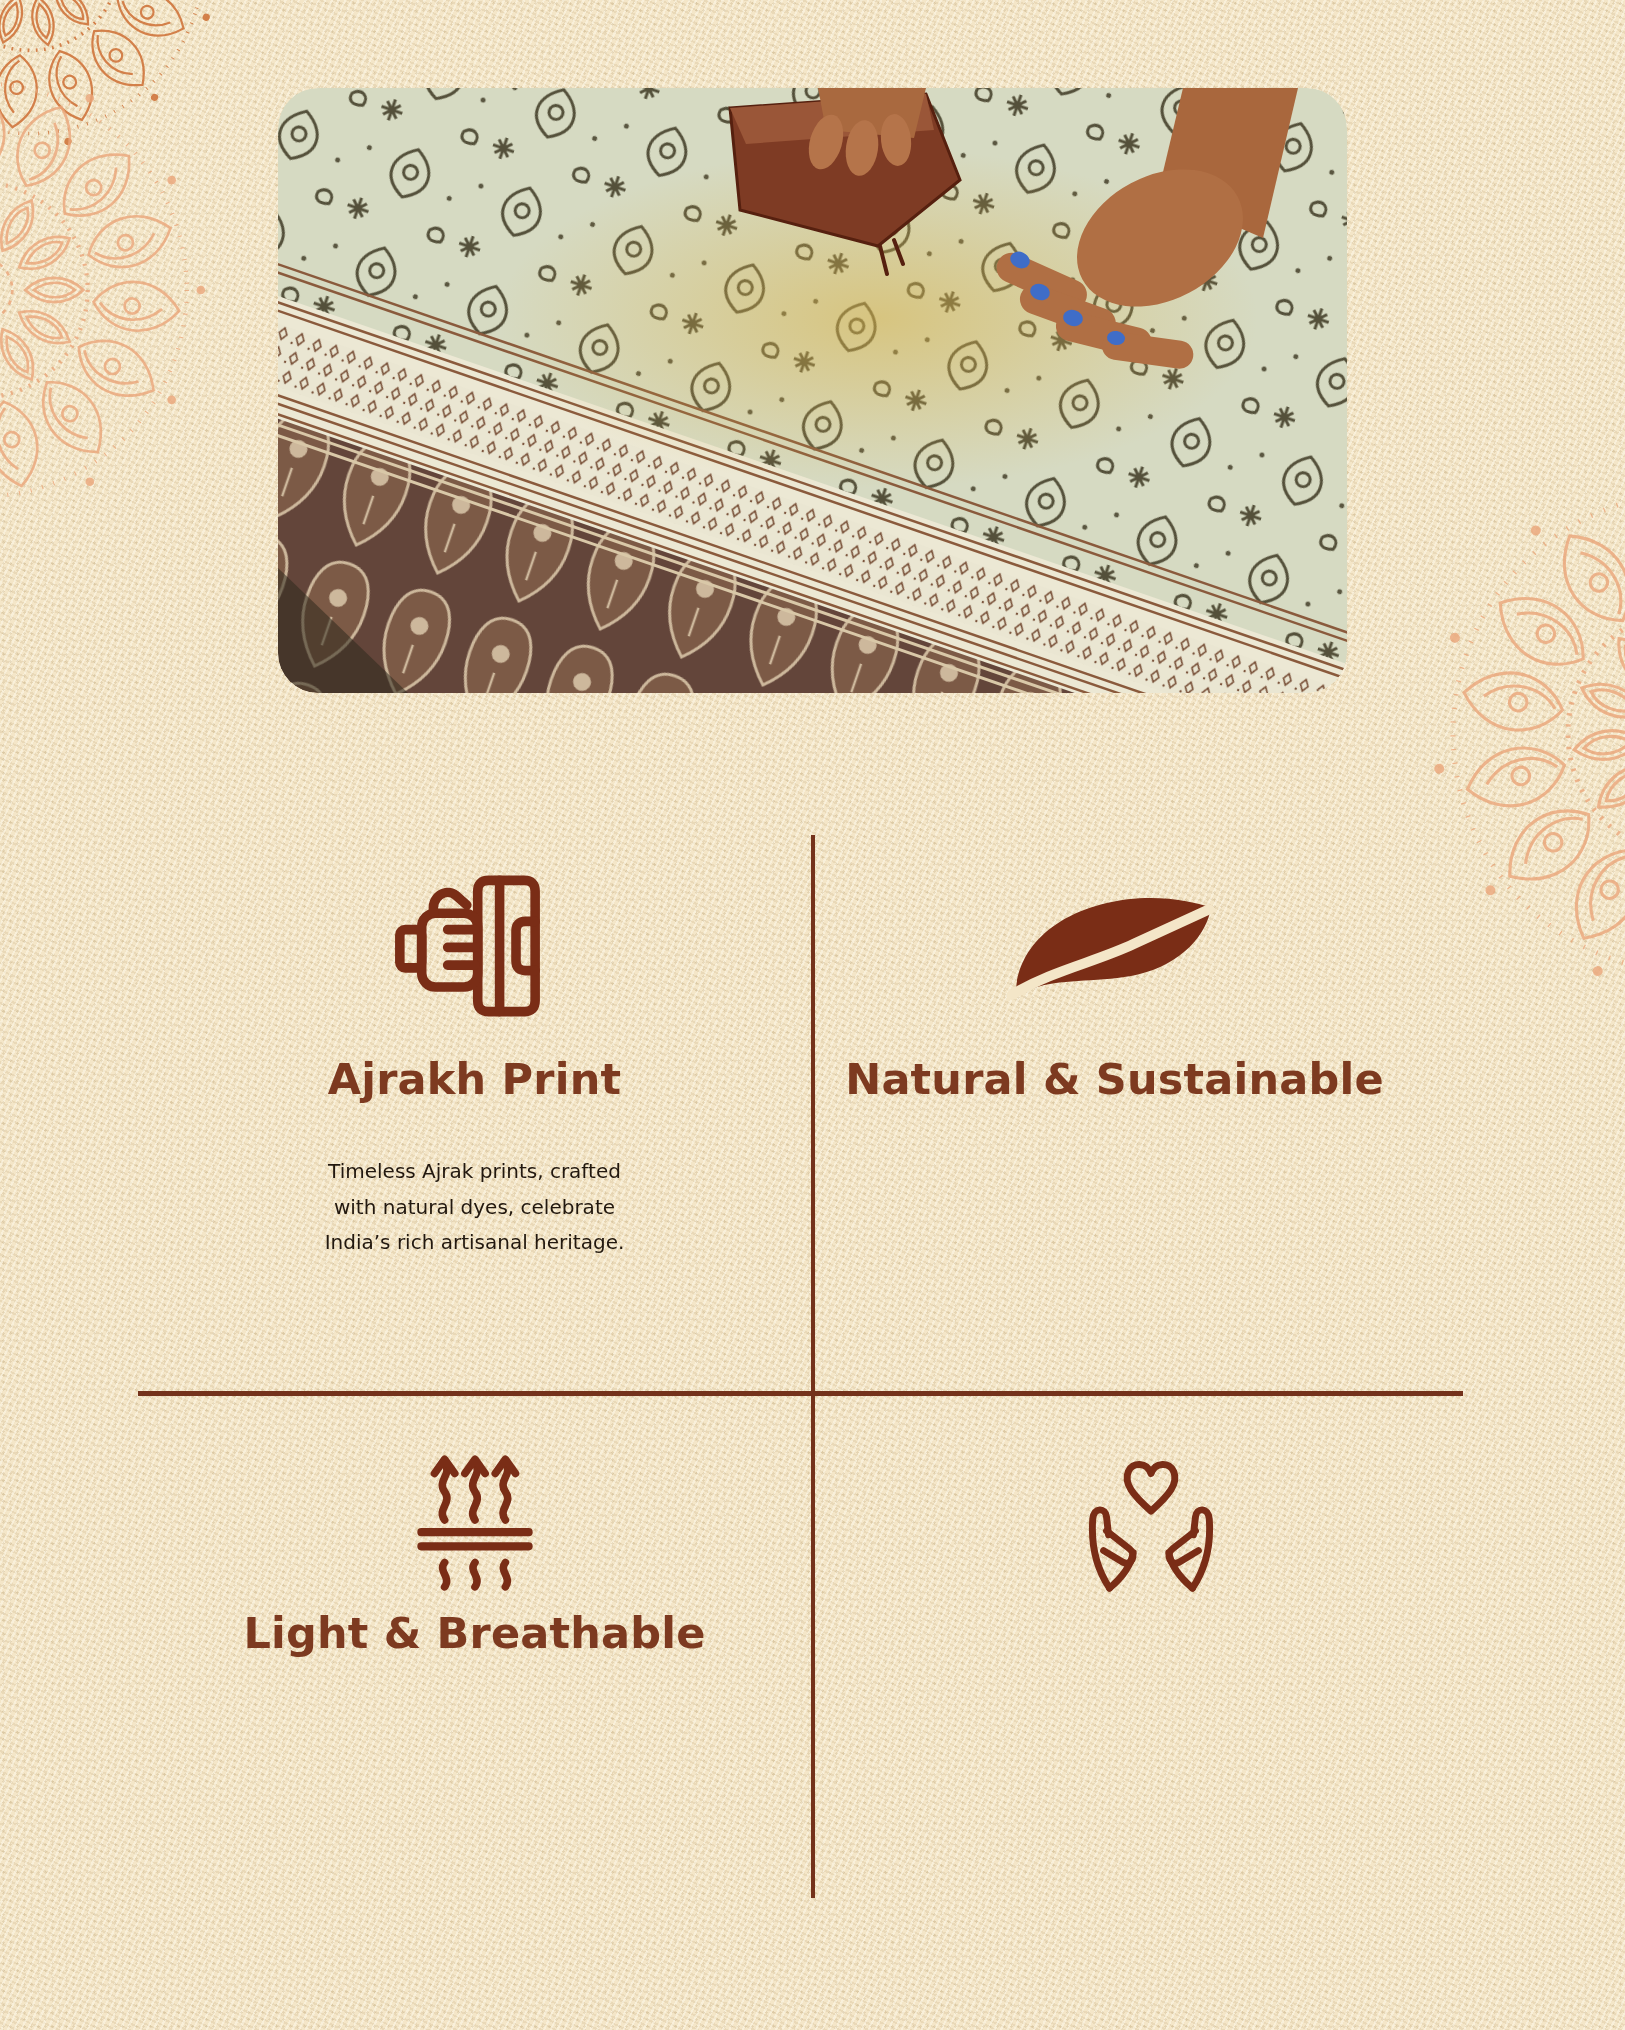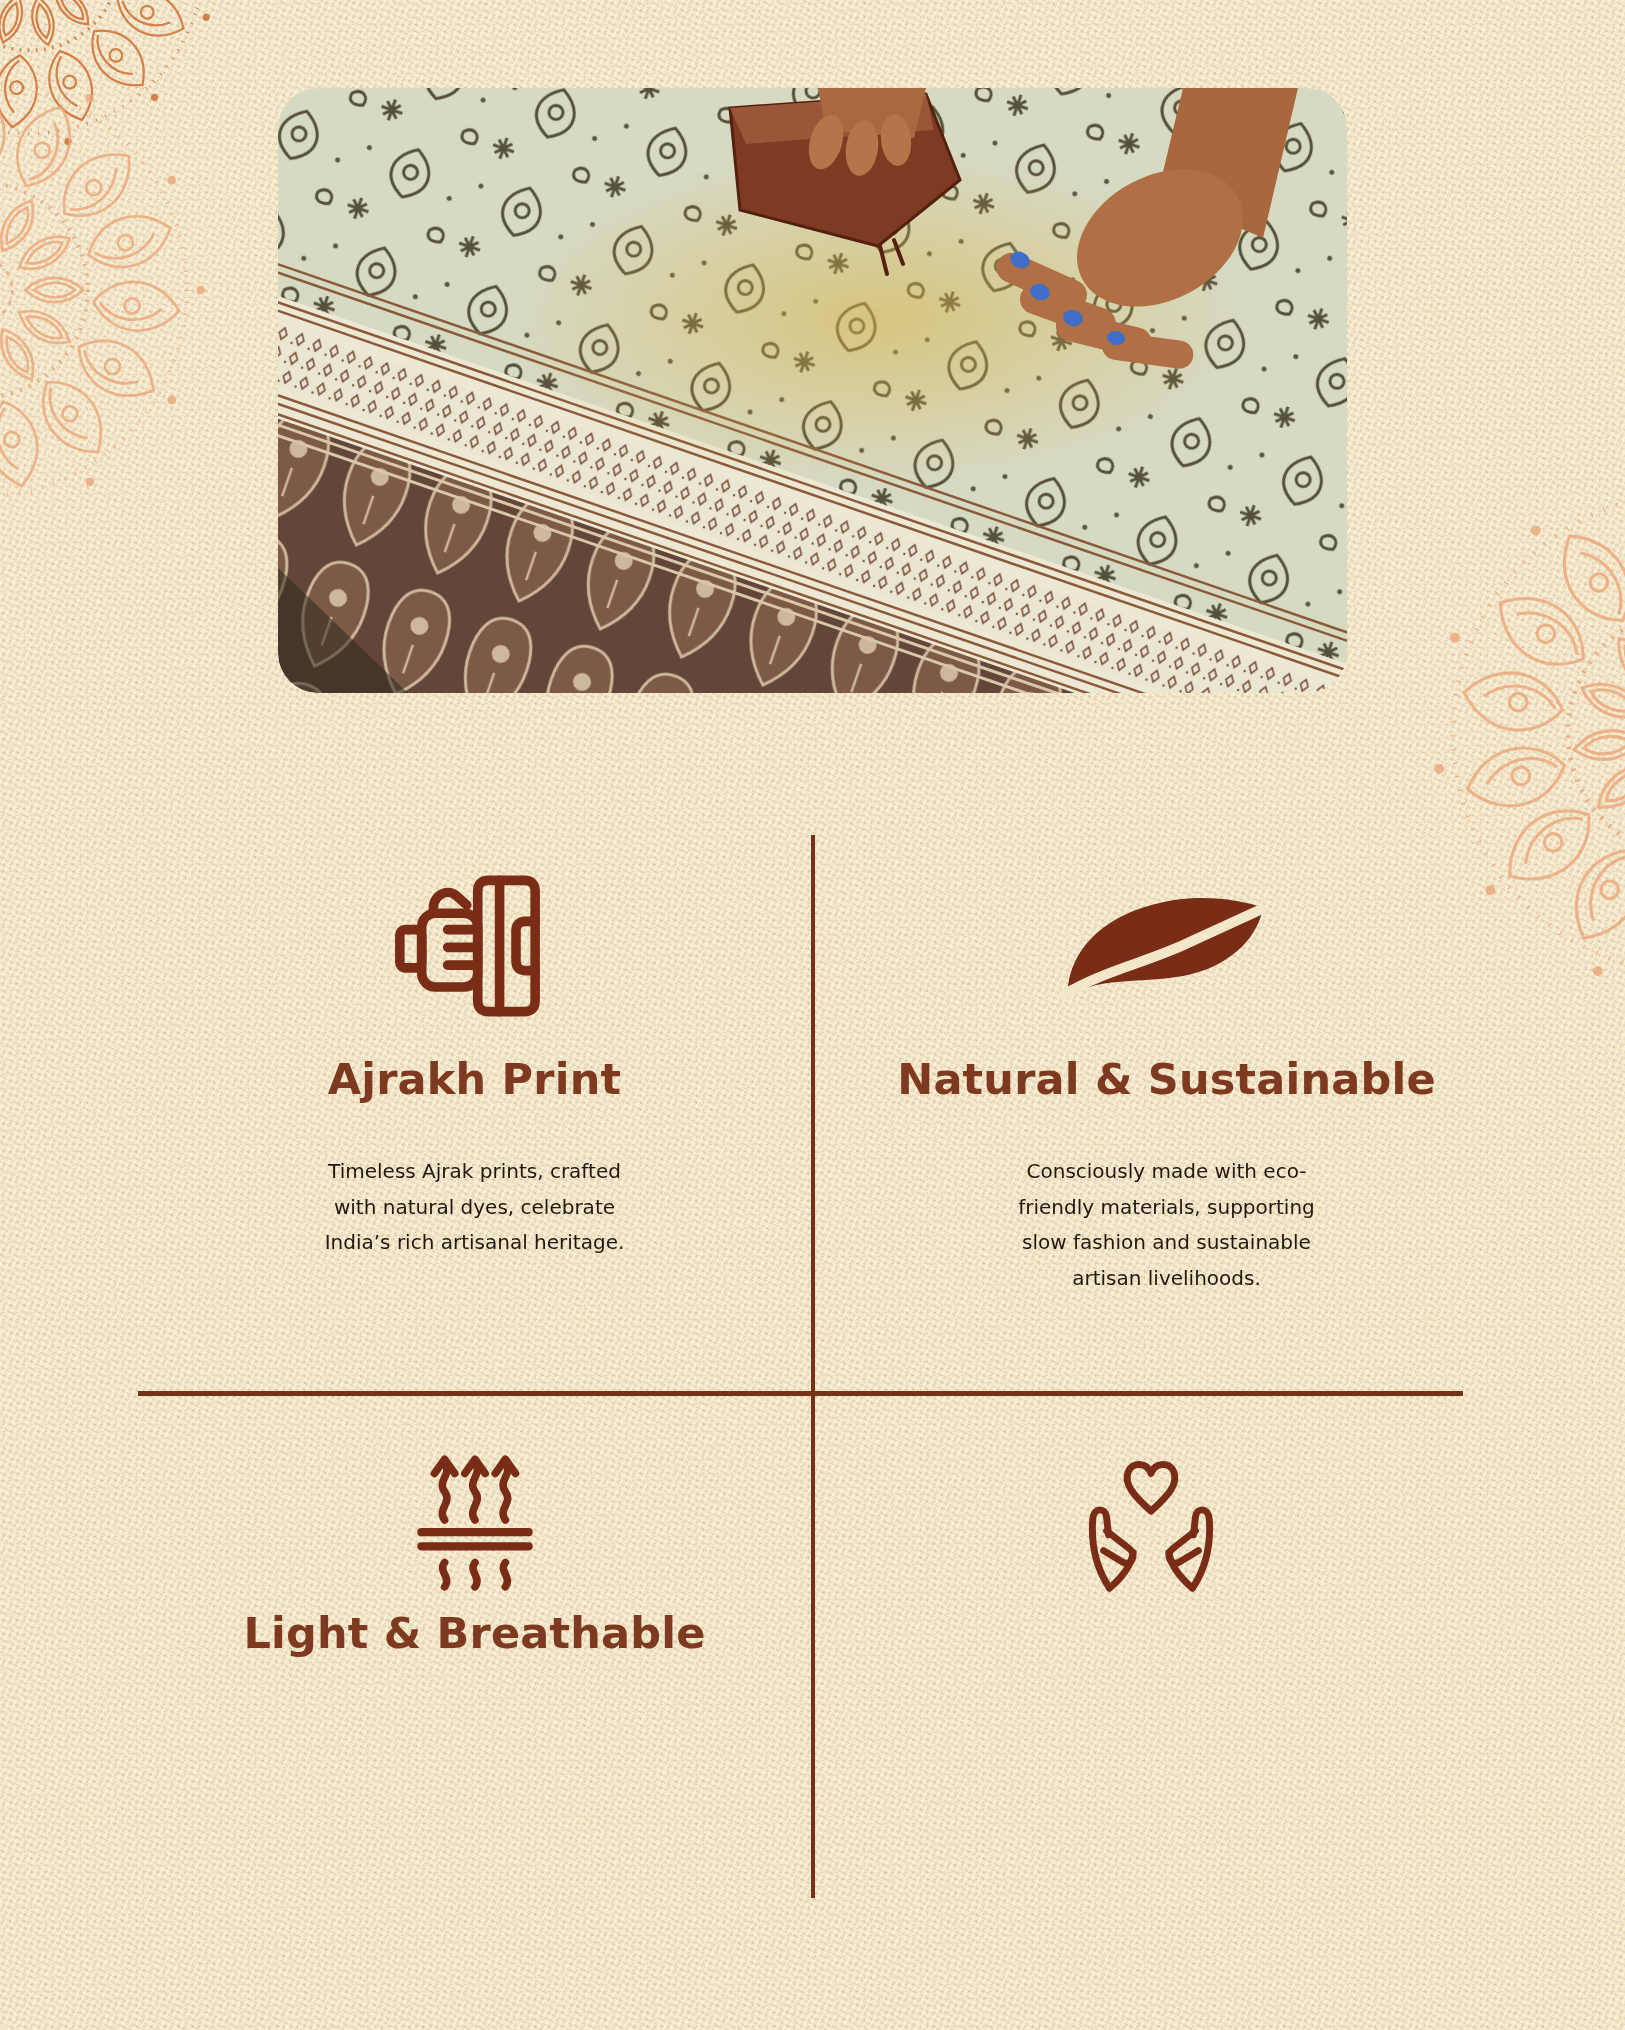--- a/index.html
+++ b/index.html
@@ -14,21 +14,21 @@
   .mandala{position:absolute;pointer-events:none}
   .mandala-topleft{left:-205px;top:-275px;width:470px;height:470px;color:#d0763d;opacity:.9;transform:rotate(18deg)}
   .mandala-left{left:-300px;top:10px;width:560px;height:560px;color:#eba67a;opacity:.8}
   .mandala-right{left:1368px;top:408px;width:650px;height:650px;color:#eba67a;opacity:.8;transform:rotate(-8deg)}
   .hero{position:absolute;left:278px;top:88px;width:1069px;height:605px;border-radius:40px;overflow:hidden}
   .hero svg{display:block;width:100%;height:100%}
   .divider-v{position:absolute;left:811px;top:835px;width:4px;height:1063px;background:#74321b}
   .divider-h{position:absolute;left:138px;top:1391px;width:1325px;height:5px;background:#74321b}
   .quad{position:absolute;width:645px;display:flex;flex-direction:column;align-items:center;text-align:center}
   .q1{left:152px;top:843px}
-  .q2{left:844px;top:843px}
+  .q2{left:792px;top:843px}
   .q3{left:152px;top:1437px}
   .q4{left:828px;top:1437px}
   .icon-box{display:flex;align-items:center;justify-content:center;color:#7a2d16}
   .row1 .icon-box{height:205px}
   .row2 .icon-box{height:165px}
   .feature-title{font-size:43px;font-weight:700;color:#7d3a20;letter-spacing:.2px;margin-top:6px;font-family:"DejaVu Sans","Liberation Sans",sans-serif}
   .feature-desc{margin-top:50px;font-size:20px;line-height:1.78;color:#22180f;max-width:620px;white-space:pre-line}
   .row2 .feature-desc{margin-top:64px}
 </style>
 </head>
@@ -218,24 +218,20 @@
   </section>
 
   <section class="quad q2 row1">
     <div class="icon-box">
       <svg width="215" height="122" viewBox="0 0 210 120">
         <path d="M8 104 C10 64 44 24 118 14 C152 10 182 16 200 22 C196 48 172 78 128 88 C92 96 56 92 30 100 C20 103 12 104 8 104 Z" fill="currentColor"></path>
         <path d="M4 108 C44 84 86 76 124 58 C152 45 176 34 198 24" fill="none" stroke="#f4e6c8" stroke-width="10" stroke-linecap="round"></path>
       </svg>
     </div>
     <h2 class="feature-title">Natural &amp; Sustainable</h2>
-    <p class="feature-desc">Consciously made with eco-
-friendly materials, supporting
-slow fashion and sustainable
-artisan livelihoods.</p>
   </section>
 
   <section class="quad q3 row2">
     <div class="icon-box">
       <svg width="152" height="162" viewBox="0 0 150 160" fill="none" stroke="currentColor" stroke-width="7.5" stroke-linecap="round" stroke-linejoin="round">
         <path d="M22 92 H128 M22 106 H128" stroke-width="8"></path>
         <path d="M45 80 c-8 -11 8 -17 0 -28 c-8 -11 8 -17 0 -28"></path>
         <path d="M35 34 L45 20 L55 34"></path>
         <path d="M75 80 c-8 -11 8 -17 0 -28 c-8 -11 8 -17 0 -28"></path>
         <path d="M65 34 L75 20 L85 34"></path>

